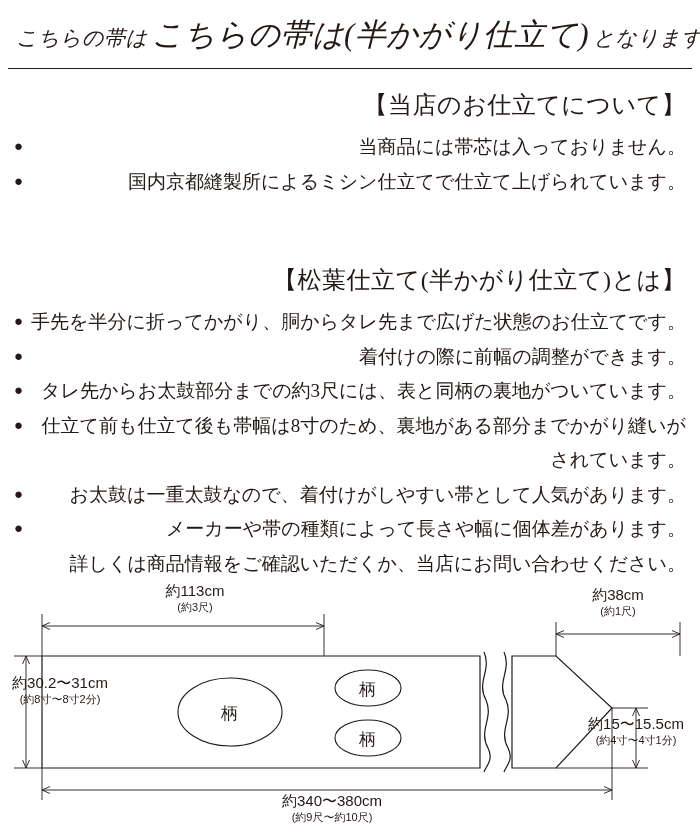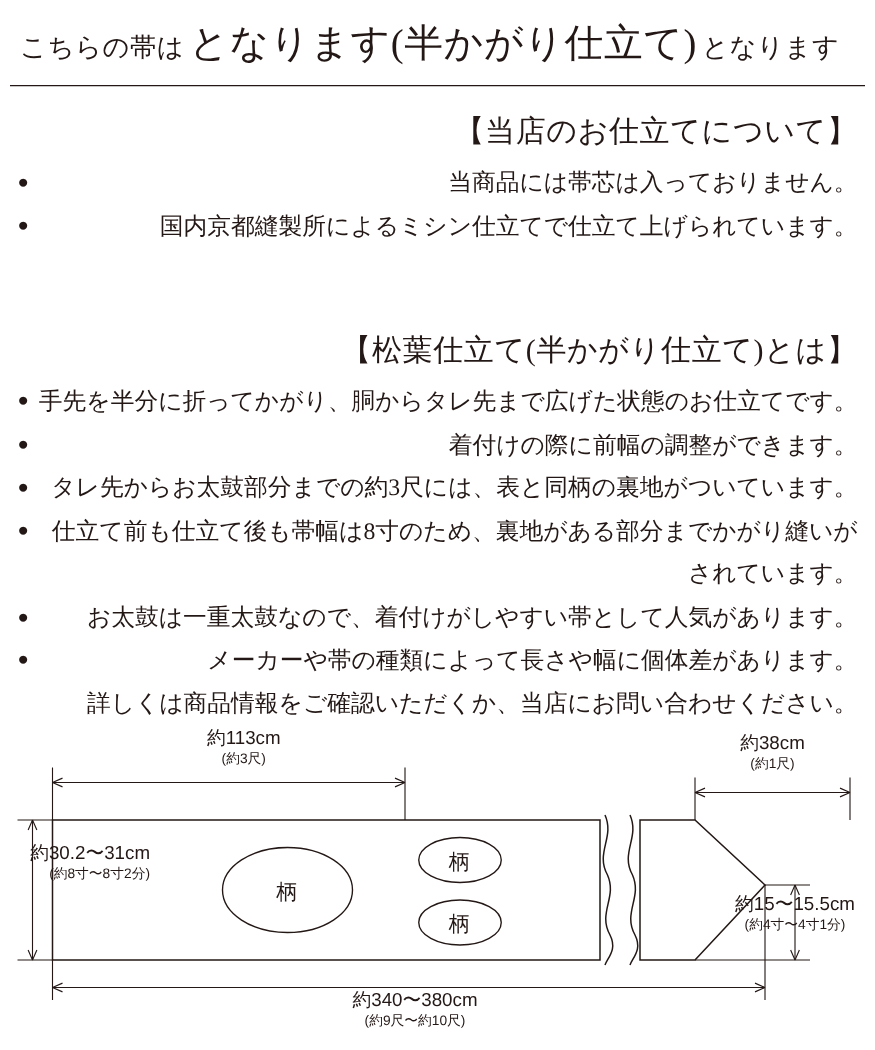--- a/index.html
+++ b/index.html
@@ -21,20 +21,21 @@
     position: relative;
     box-sizing: border-box;
   }
 
   
   .header {
     padding: 14px 16px 10px 16px;
     display: flex;
     align-items: baseline;
     white-space: nowrap;
+    font-style: italic;
   }
   .header .small {
     font-size: 21px;
     letter-spacing: 0.5px;
   }
   .header .big {
     font-size: 31px;
     letter-spacing: 0.5px;
     padding: 0 4px;
   }
@@ -113,21 +114,21 @@
     color: #231815;
   }
 </style>
 </head>
 <body>
 
 <div class="page">
 
   <div class="header">
     <span class="small">こちらの帯は</span>
-    <span class="big">となります(半かがり仕立て)</span>
+    <span class="big">こちらの帯は(半かがり仕立て)</span>
     <span class="small2">となります</span>
   </div>
   <hr class="rule">
 
   <div class="section">
     <div class="sec-title">【当店のお仕立てについて】</div>
 
     <div class="bullet">
       <span class="dot">●</span>
       <span class="txt">当商品には帯芯は入っておりません。</span>
@@ -220,21 +221,21 @@
         <path d="M42,212 l8,-3.5 M42,212 l8,3.5"></path>
         <path d="M612,212 l-8,-3.5 M612,212 l-8,3.5"></path>
       </g>
     </svg>
 
     <div class="dlabel" style="left:140px; top:4px; width:110px;">
       <span class="l1">約113cm</span>
       <span class="l2">(約3尺)</span>
     </div>
 
-    <div class="dlabel" style="left:0px; top:96px; width:120px;text-align:right;">
+    <div class="dlabel" style="left:0px; top:96px; width:120px;">
       <span class="l1">約30.2〜31cm</span>
       <span class="l2">(約8寸〜8寸2分)</span>
     </div>
 
     <div class="dlabel" style="left:566px; top:8px; width:104px;">
       <span class="l1">約38cm</span>
       <span class="l2">(約1尺)</span>
     </div>
 
     <div class="dlabel" style="left:572px; top:137px; width:128px;">

